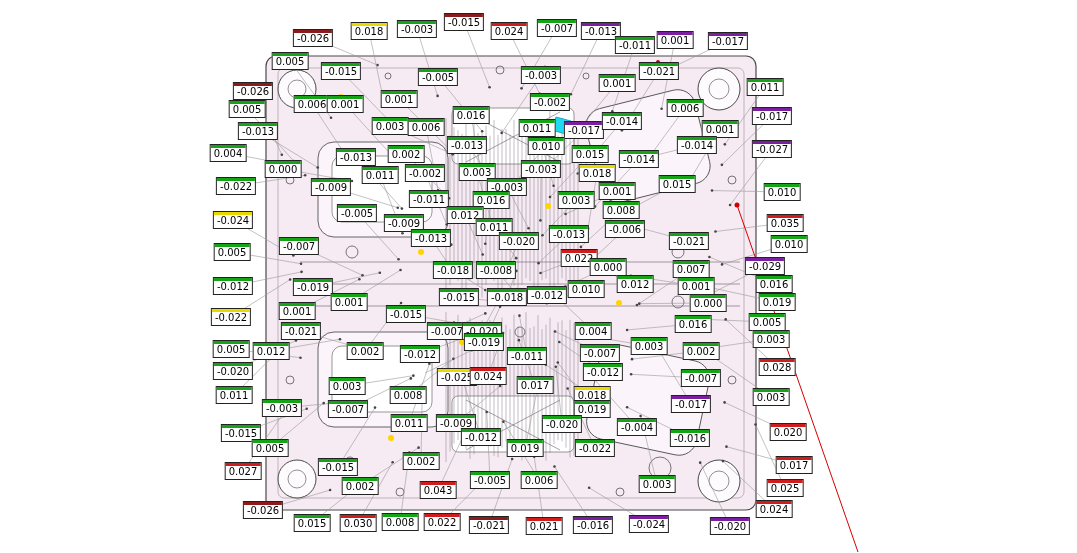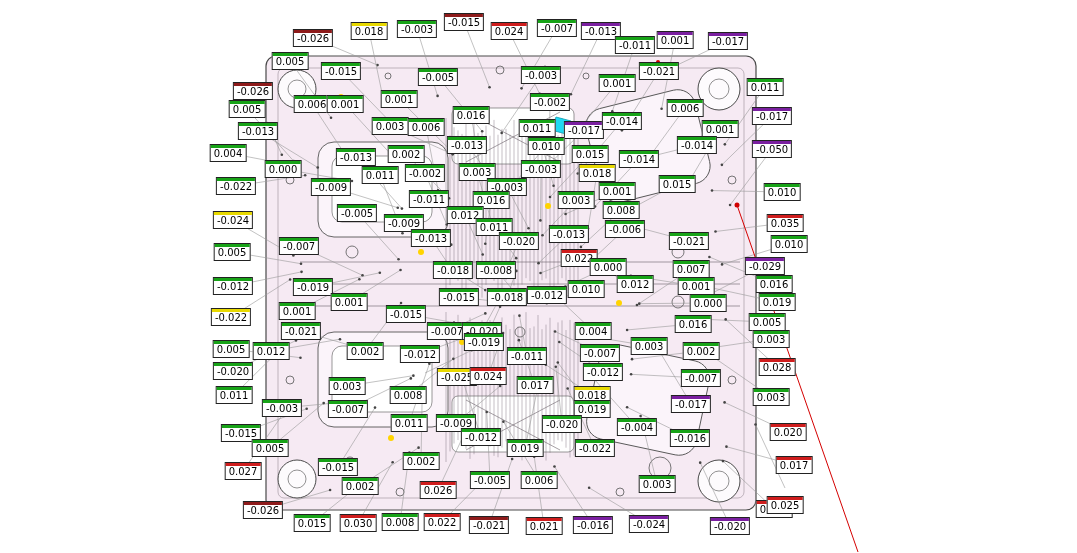--- a/index.html
+++ b/index.html
@@ -662,21 +662,21 @@
       <div class="label" style="left: 774px; top: 509px;">
         <div class="strip" style="background: rgb(207, 29, 29);"></div>
         <div class="val">0.024</div>
       </div>
       <div class="label" style="left: 772px; top: 116px;">
         <div class="strip" style="background: rgb(122, 31, 160);"></div>
         <div class="val">-0.017</div>
       </div>
       <div class="label" style="left: 772px; top: 149px;">
         <div class="strip" style="background: rgb(122, 31, 160);"></div>
-        <div class="val">-0.050</div>
+        <div class="val">-0.027</div>
       </div>
       <div class="label" style="left: 782px; top: 192px;">
         <div class="strip" style="background: rgb(23, 163, 23);"></div>
         <div class="val">0.010</div>
       </div>
       <div class="label" style="left: 785px; top: 223px;">
         <div class="strip" style="background: rgb(207, 29, 29);"></div>
         <div class="val">0.035</div>
       </div>
       <div class="label" style="left: 789px; top: 244px;">
@@ -712,21 +712,21 @@
         <div class="val">0.003</div>
       </div>
       <div class="label" style="left: 788px; top: 432px;">
         <div class="strip" style="background: rgb(207, 29, 29);"></div>
         <div class="val">0.020</div>
       </div>
       <div class="label" style="left: 794px; top: 465px;">
         <div class="strip" style="background: rgb(207, 29, 29);"></div>
         <div class="val">0.017</div>
       </div>
-      <div class="label" style="left: 785px; top: 505px;">
+      <div class="label" style="left: 785px; top: 488px;">
         <div class="strip" style="background: rgb(207, 29, 29);"></div>
         <div class="val">0.025</div>
       </div>
       <div class="label" style="left: 312px; top: 104px;">
         <div class="strip" style="background: rgb(23, 163, 23);"></div>
         <div class="val">0.006</div>
       </div>
       <div class="label" style="left: 345px; top: 104px;">
         <div class="strip" style="background: rgb(23, 163, 23);"></div>
         <div class="val">0.001</div>
@@ -1090,21 +1090,21 @@
       <div class="label" style="left: 421px; top: 461px;">
         <div class="strip" style="background: rgb(23, 163, 23);"></div>
         <div class="val">0.002</div>
       </div>
       <div class="label" style="left: 360px; top: 486px;">
         <div class="strip" style="background: rgb(23, 163, 23);"></div>
         <div class="val">0.002</div>
       </div>
       <div class="label" style="left: 438px; top: 490px;">
         <div class="strip" style="background: rgb(207, 29, 29);"></div>
-        <div class="val">0.026</div>
+        <div class="val">0.043</div>
       </div>
       <div class="label" style="left: 490px; top: 480px;">
         <div class="strip" style="background: rgb(23, 163, 23);"></div>
         <div class="val">-0.005</div>
       </div>
       <div class="label" style="left: 539px; top: 480px;">
         <div class="strip" style="background: rgb(23, 163, 23);"></div>
         <div class="val">0.006</div>
       </div>
       <div class="label" style="left: 657px; top: 484px;">

